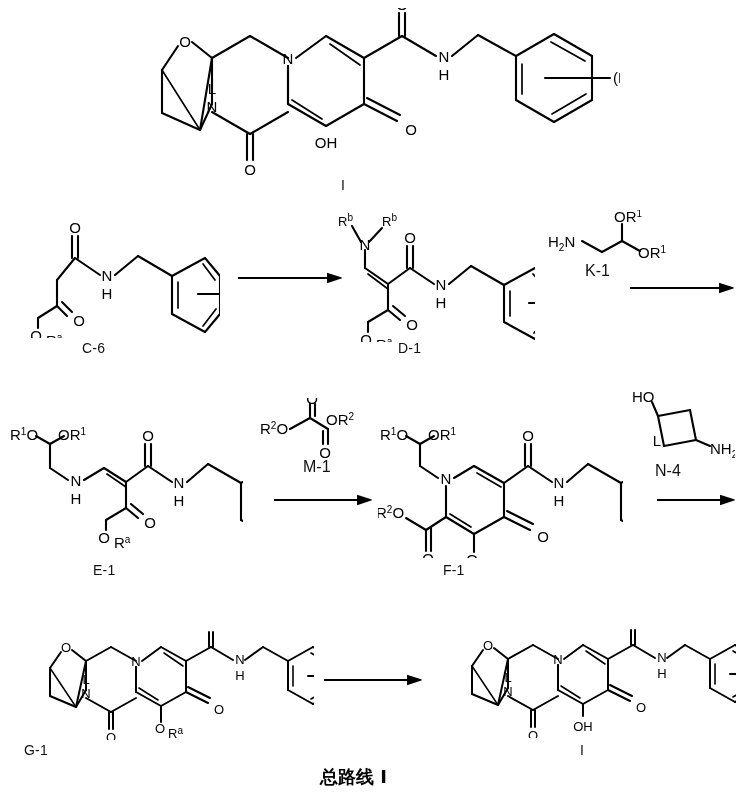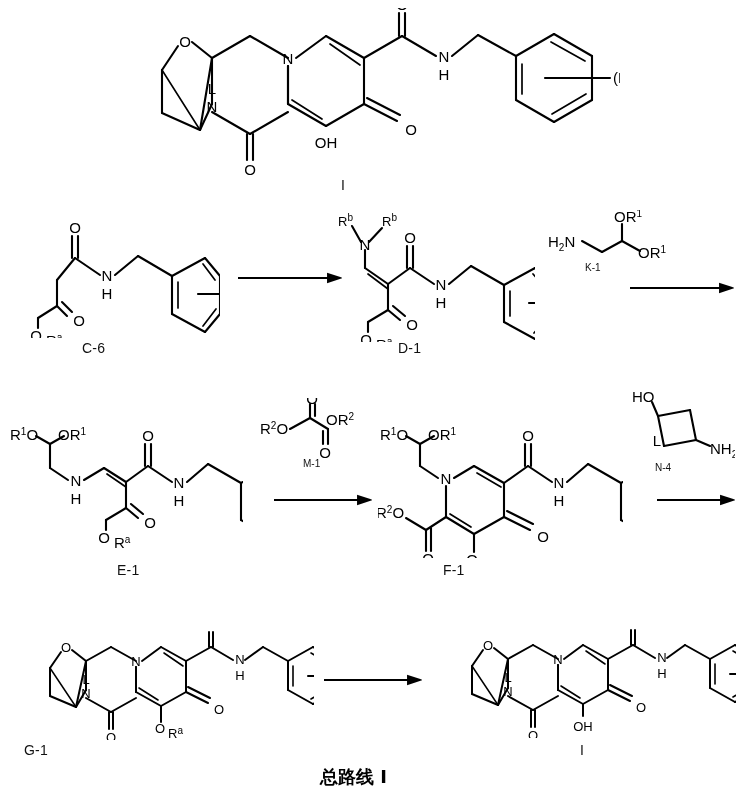--- a/index.html
+++ b/index.html
@@ -16,21 +16,21 @@
   text{font-family:"Liberation Sans","DejaVu Sans",sans-serif;fill:#000;}
   .atom{font-size:15px;}
   .atom-sm{font-size:13px;}
   .sub{font-size:10px;}
   .sup{font-size:10px;}
   .cpdlabel{
     position:absolute;font-size:14px;color:#111;letter-spacing:.2px;
     white-space:nowrap;
   }
   .reagentlabel{
-    position:absolute;font-size:10px;color:#111;white-space:nowrap;
+    position:absolute;font-size:16px;color:#111;white-space:nowrap;
   }
   .caption{
     position:absolute;font-size:18px;color:#000;white-space:nowrap;
     font-family:"DejaVu Sans","Liberation Sans",sans-serif;font-weight:600;margin-left:16px;
   }
   .arrow{position:absolute;}
 </style>
 </head>
 <body>
 
@@ -268,21 +268,21 @@
         <text x="171" y="76">N</text>
         <text x="171" y="94">H</text>
         <text x="142" y="116">O</text>
         <text x="96" y="131">O</text>
       </g>
       <text class="atom" x="2" y="28" text-anchor="start">R<tspan class="sup" dy="-5">1</tspan><tspan dy="5">O</tspan></text>
       <text class="atom" x="50" y="28" text-anchor="start">OR<tspan class="sup" dy="-5">1</tspan></text>
       <text class="atom" x="106" y="136" text-anchor="start">R<tspan class="sup" dy="-5">a</tspan></text>
     </svg>
   </div>
-  <div class="cpdlabel" style="left:93px;top:562px;margin-left:24px;">E-1</div>
+  <div class="cpdlabel" style="left:93px;top:562px;">E-1</div>
 
   <div class="struct" style="left:258px;top:398px;">
     <svg width="120" height="62" viewBox="0 0 120 62">
       <g fill="none" stroke="#000" stroke-width="2.1" stroke-linecap="round">
         <path d="M32,31 L52,20"></path>
         <path d="M52,20 L70,31"></path>
         <path d="M52,20 L52,6"></path>
         <path d="M57,18 L57,6"></path>
         <path d="M70,31 L70,46"></path>
         <path d="M65,33 L65,46"></path>

